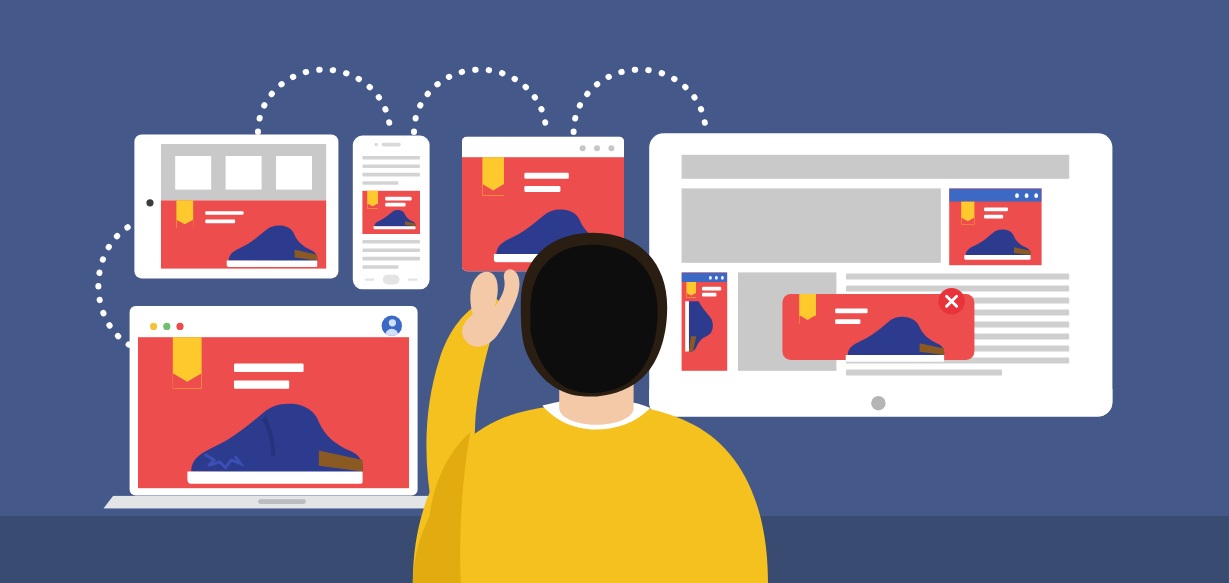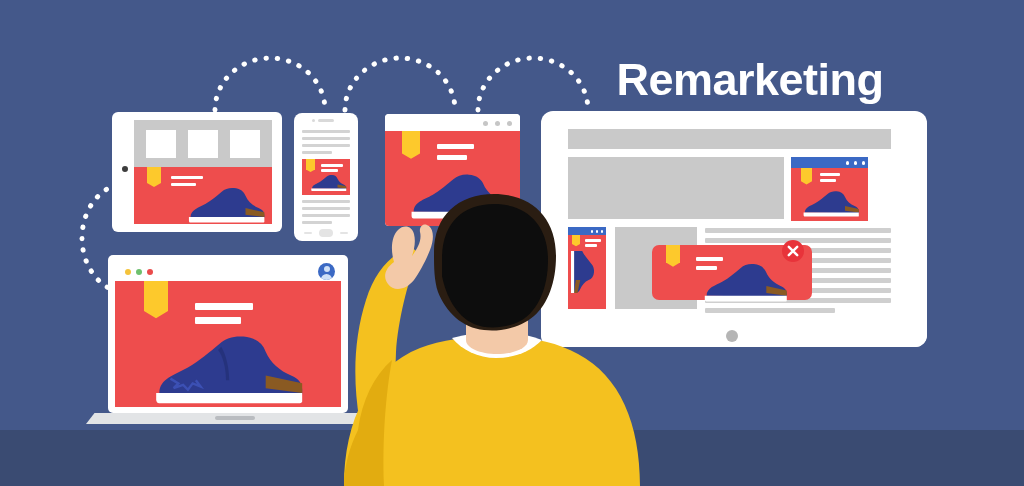--- a/index.html
+++ b/index.html
@@ -88,21 +88,20 @@
 
   <div class="floor"></div>
 
   <svg class="arcs" viewBox="0 0 1024 486">
     <path d="M215 110 A55 52 0 0 1 325 110" fill="none" stroke="#ffffff" stroke-width="5" stroke-linecap="round" stroke-dasharray="0.4 11"></path>
     <path d="M345 110 A55 52 0 0 1 455 110" fill="none" stroke="#ffffff" stroke-width="5" stroke-linecap="round" stroke-dasharray="0.4 11"></path>
     <path d="M478 110 A55 52 0 0 1 588 110" fill="none" stroke="#ffffff" stroke-width="5" stroke-linecap="round" stroke-dasharray="0.4 11"></path>
     <path d="M128 183 A46 55 0 1 0 128 293" fill="none" stroke="#ffffff" stroke-width="5" stroke-linecap="round" stroke-dasharray="0.4 11"></path>
   </svg>
 
-  <div class="title">Remarketing</div>
 
   <div class="tablet">
     <div class="tablet-screen">
 
       <div class="greyblock" style="left:0;top:0;width:138px;height:47px;"></div>
       <div class="whitebox" style="left:12px;top:10px;width:30px;height:28px;"></div>
       <div class="whitebox" style="left:54px;top:10px;width:30px;height:28px;"></div>
       <div class="whitebox" style="left:96px;top:10px;width:30px;height:28px;"></div>
 
       <div class="adbg" style="left:0;top:47px;width:138px;height:57px;">

